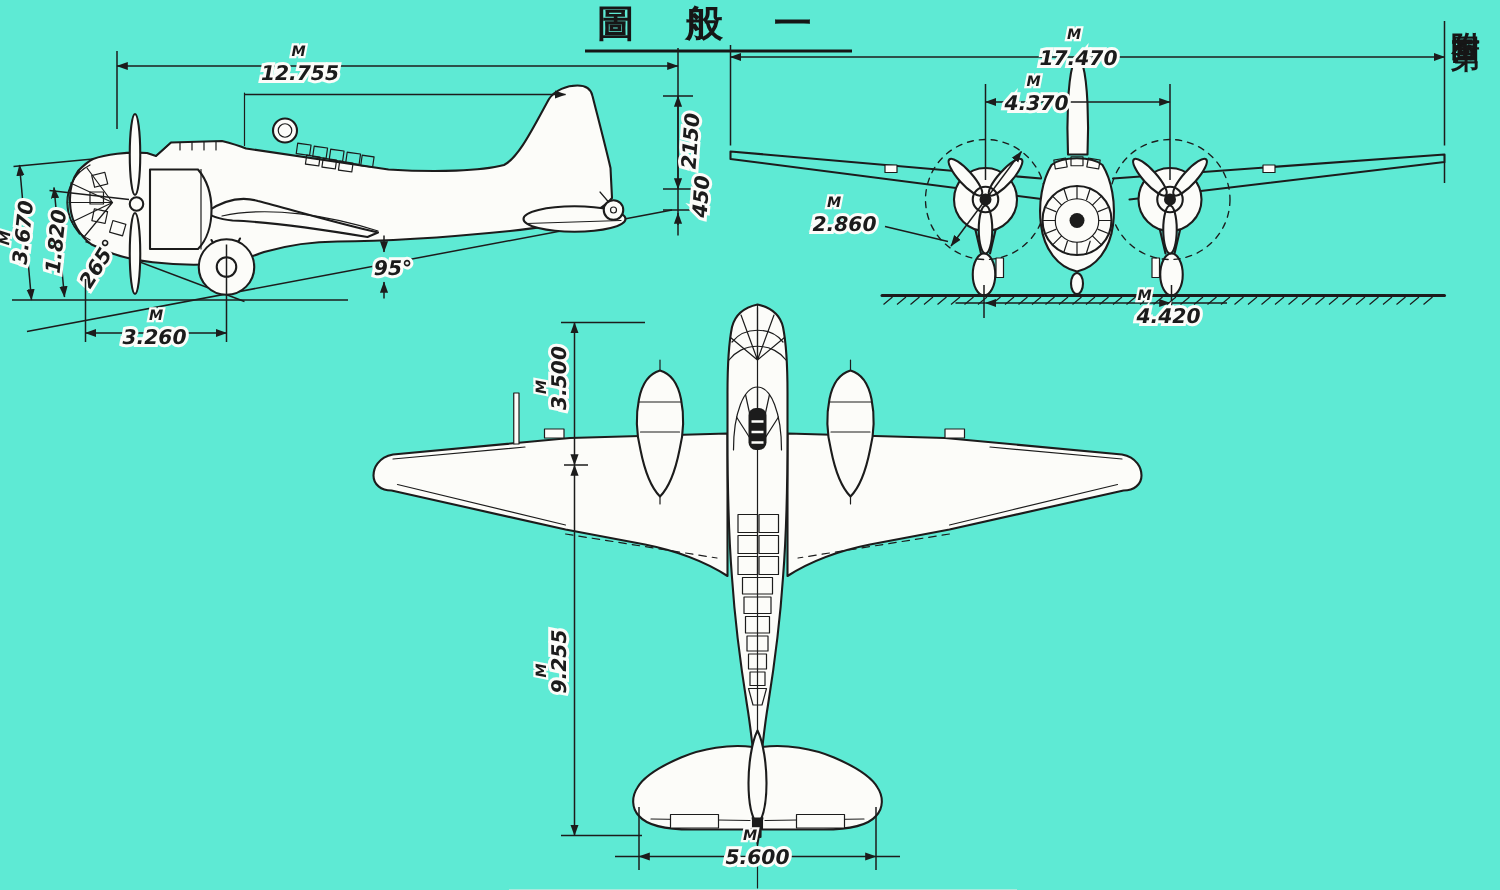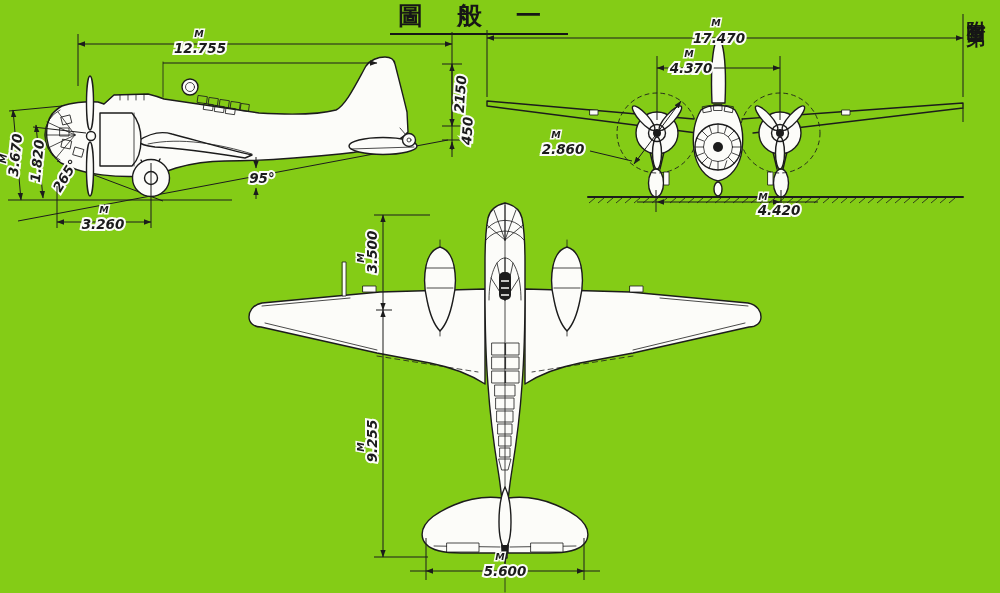--- a/index.html
+++ b/index.html
@@ -1,16 +1,16 @@
 <!DOCTYPE html>
 <html><head>
 <meta charset="utf-8">
 <style>
   html,body{margin:0;padding:0;background:#e8e8e4;}
-  .paper{position:relative;width:1000px;height:593px;background:#84cc16;overflow:hidden;
+  .paper{position:relative;width:1000px;height:593px;background:#5eead4;overflow:hidden;
          font-family:"DejaVu Sans",sans-serif;}
   .title{position:absolute;left:390px;top:0px;width:170px;padding:2px 0 3px 8px;
          font-size:25px;font-weight:bold;color:#161616;letter-spacing:34px;white-space:nowrap;
          border-bottom:2.5px solid #161616;line-height:1.1;}
   .side-note{position:absolute;left:964px;top:6px;height:130px;writing-mode:vertical-rl;
          text-orientation:upright;font-size:19px;font-weight:bold;color:#161616;letter-spacing:4px;}
   svg{position:absolute;left:0;top:0;}
   .ln{stroke:#1c1c1c;fill:none;stroke-width:1.4;stroke-linecap:round;stroke-linejoin:round;}
   .thin{stroke-width:0.8;}
   .dim{stroke:#1c1c1c;fill:none;stroke-width:1;}

